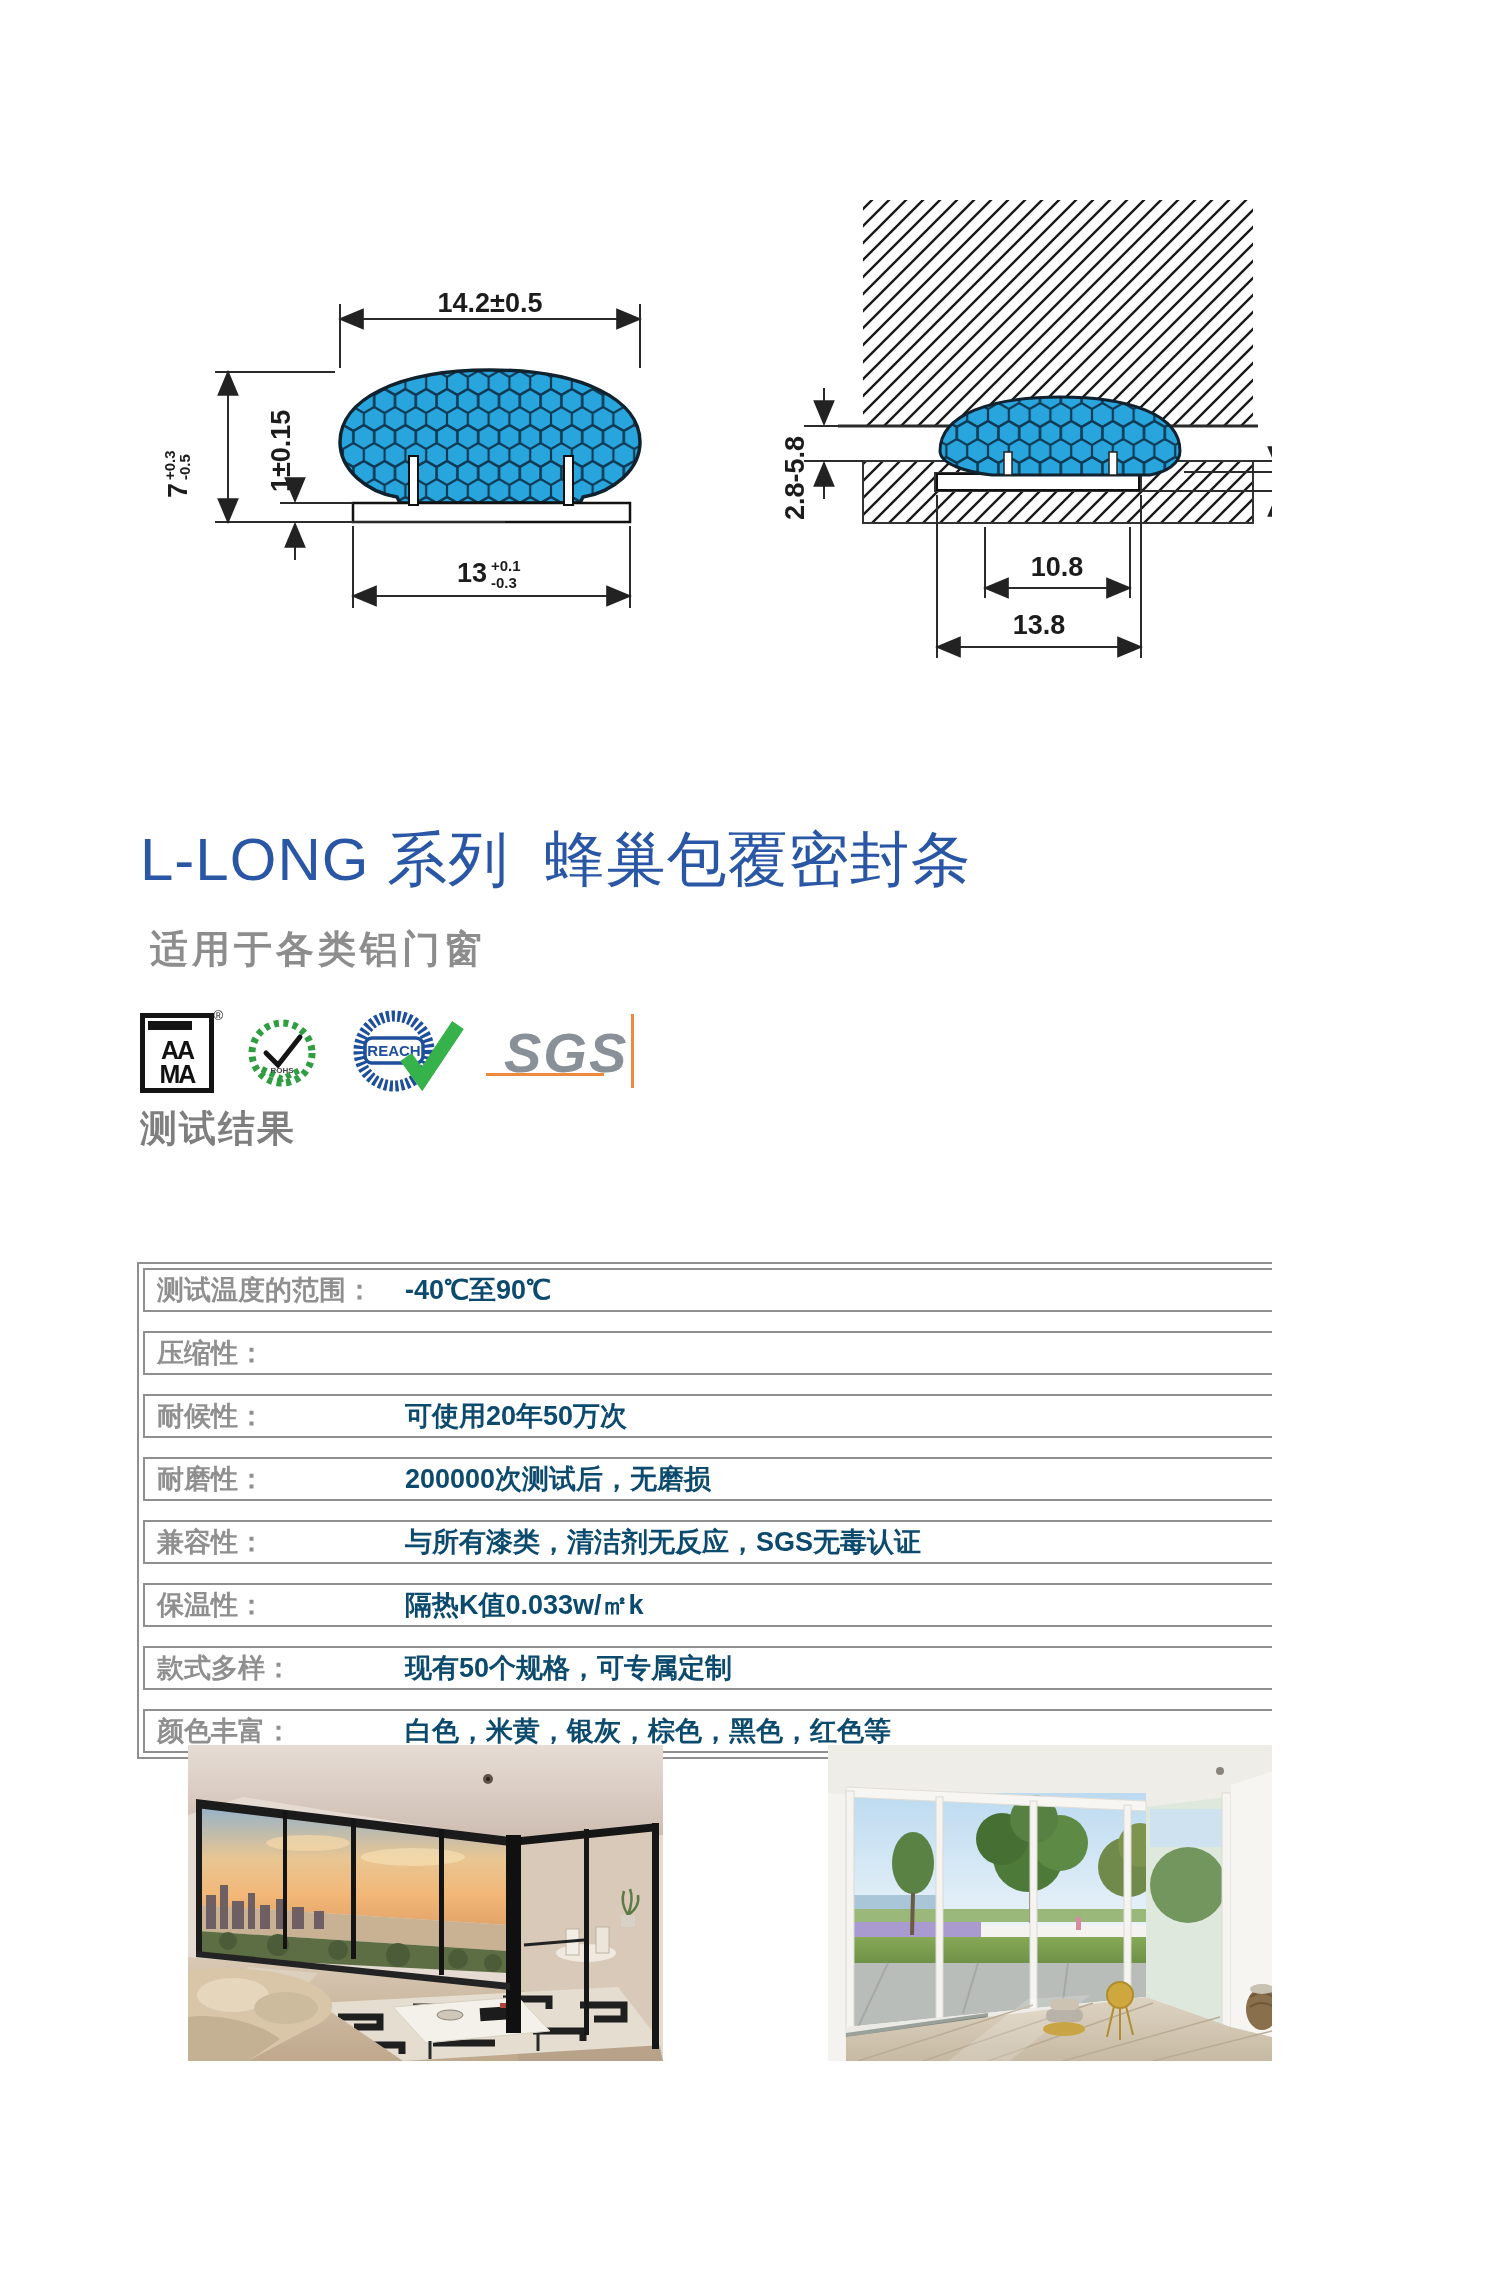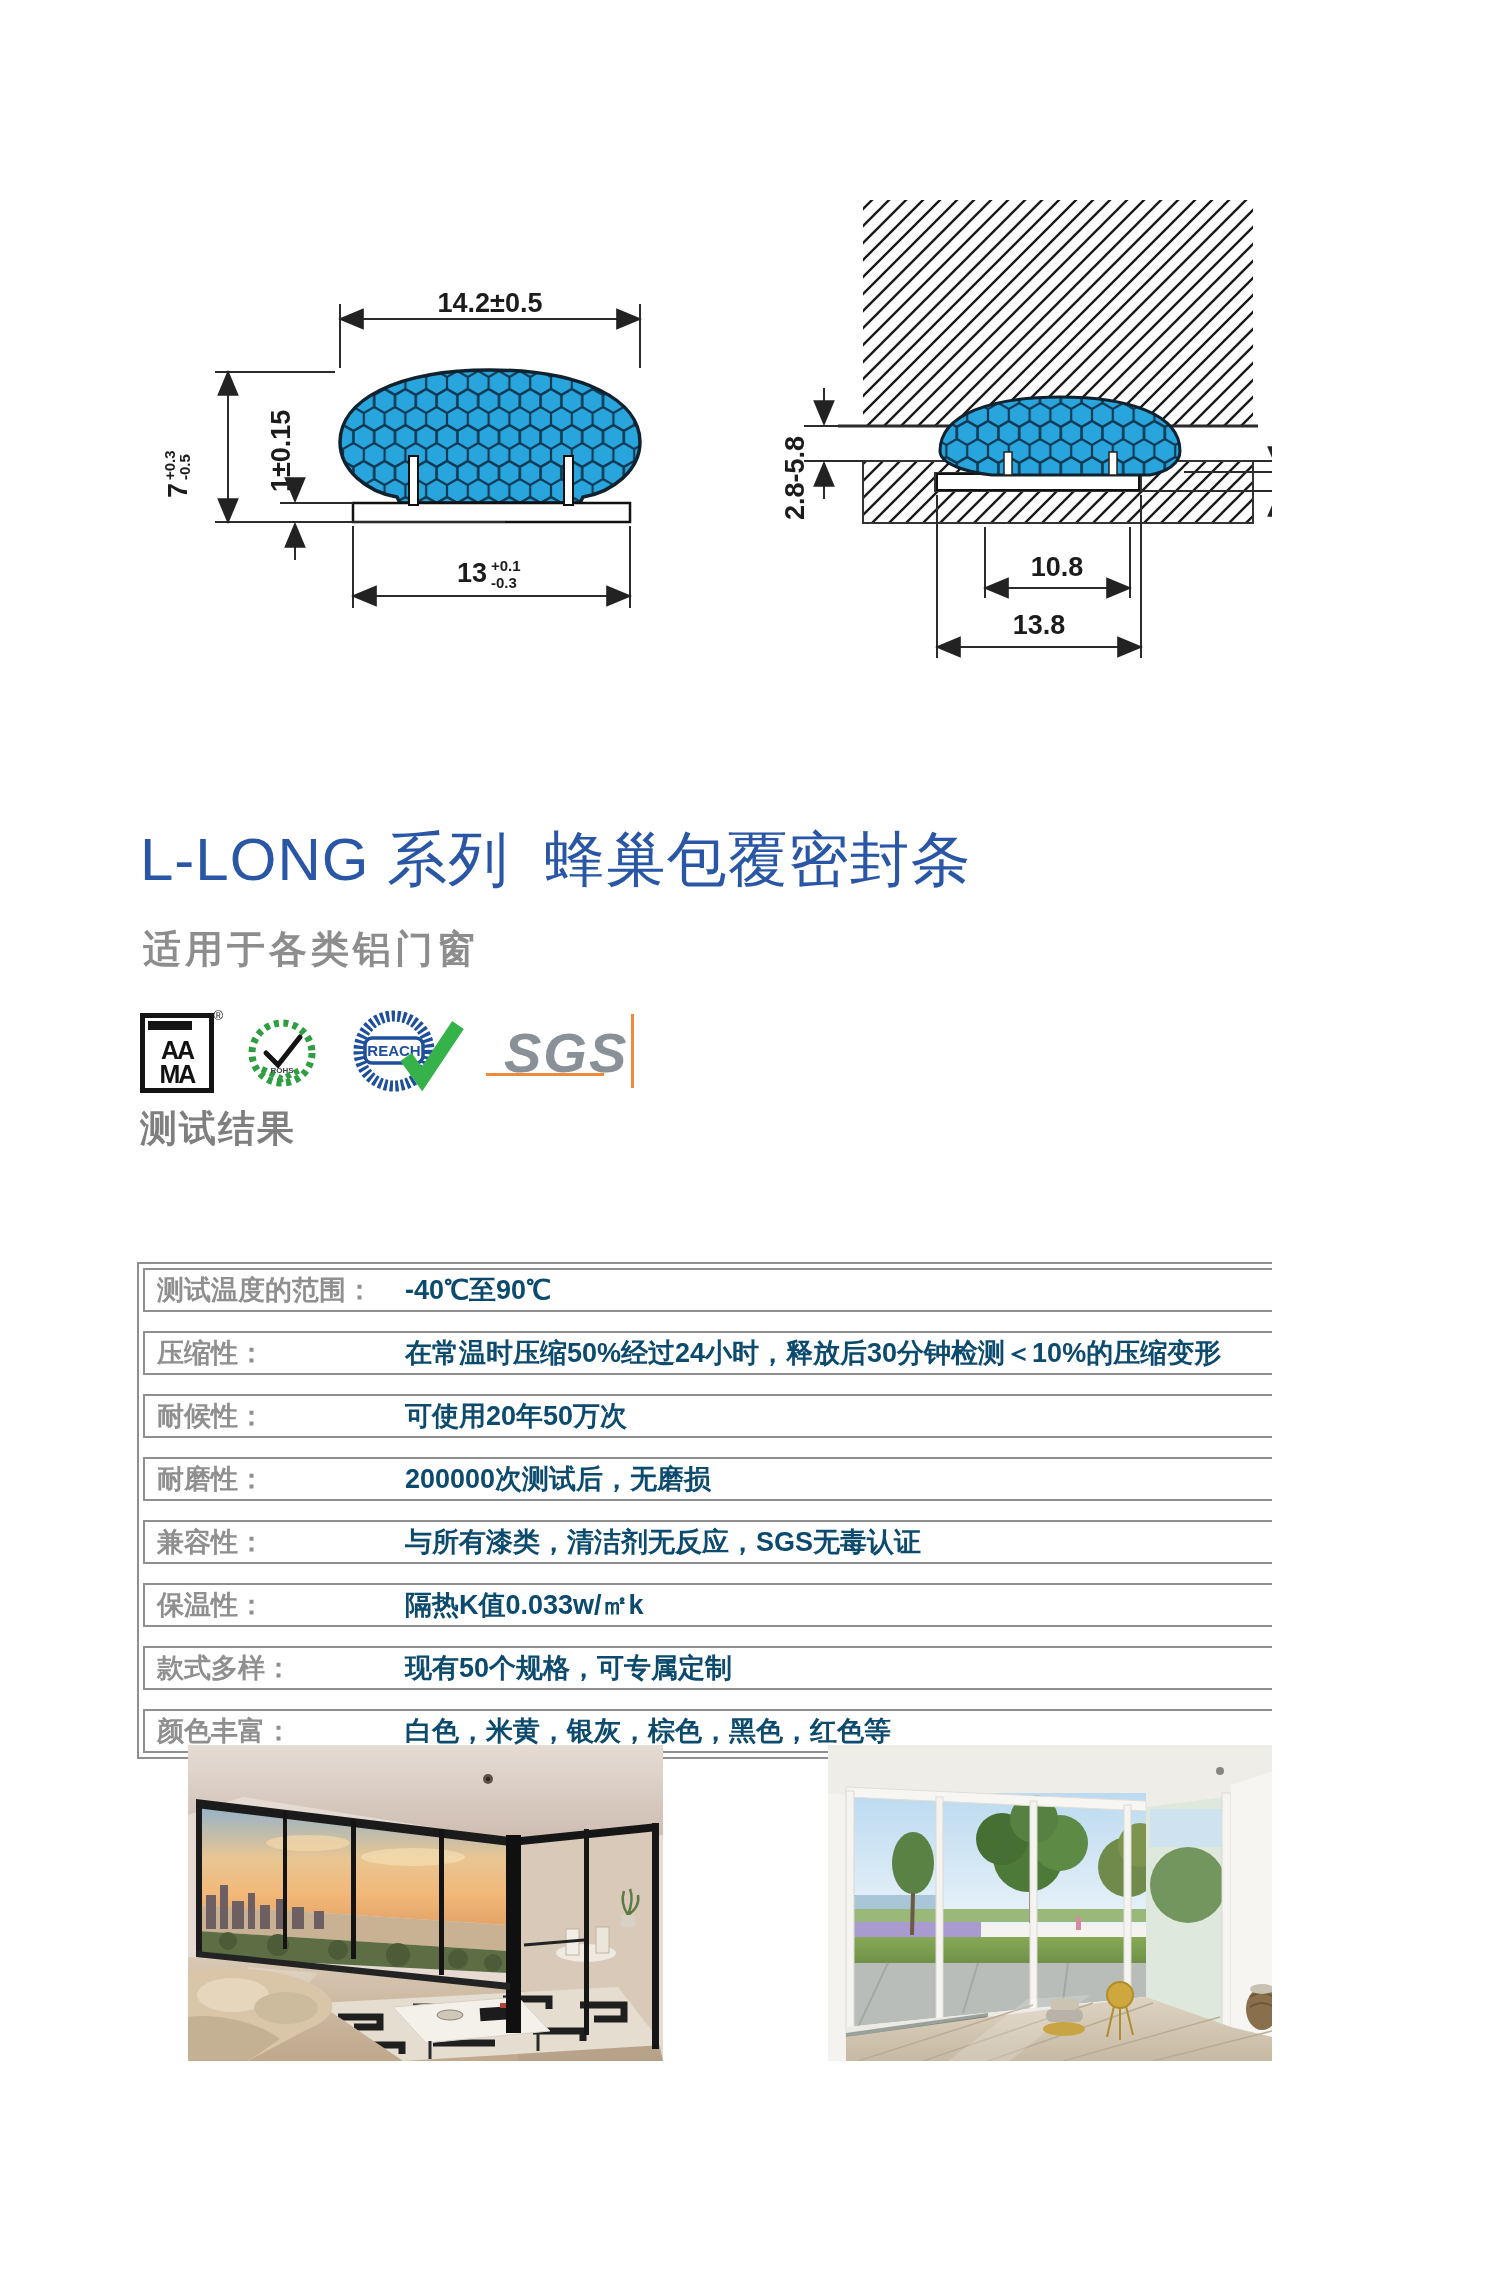--- a/index.html
+++ b/index.html
@@ -6,21 +6,21 @@
   .page{position:relative;width:1272px;height:2287px;background:#ffffff;
         font-family:"Liberation Sans",sans-serif;overflow:hidden;}
   .abs{position:absolute;}
   svg{display:block;}
   .dimt{font-size:27px;fill:#1c1c1c;font-weight:bold;font-family:"Liberation Sans",sans-serif;}
   .dimts{font-size:15px;fill:#1c1c1c;font-weight:bold;font-family:"Liberation Sans",sans-serif;}
   .dl{stroke:#2b2b2b;stroke-width:2;fill:none;}
   .dlt{stroke:#2b2b2b;stroke-width:3;fill:none;}
   .title{left:140px;top:820px;font-size:60px;font-weight:normal;color:#2a57a5;
          letter-spacing:1px;white-space:pre;}
-  .subtitle{left:143px;top:924px;font-size:38px;font-weight:bold;color:#8d8d8d;letter-spacing:4px;}
+  .subtitle{left:150px;top:924px;font-size:38px;font-weight:bold;color:#8d8d8d;letter-spacing:4px;}
   .logos{left:140px;top:1012px;display:flex;align-items:center;gap:28px;height:82px;}
   .aama{width:64px;height:68px;border:5px solid #141414;position:relative;display:flex;
         flex-direction:column;justify-content:flex-end;align-items:center;padding-bottom:2px;box-sizing:content-box;}
   .aama .bar{position:absolute;top:3px;left:3px;width:44px;height:9px;background:#141414;}
   .aama .ln{font-size:25px;line-height:24px;font-weight:bold;letter-spacing:-2px;color:#111;}
   .aama .reg{position:absolute;top:-10px;right:-14px;font-size:13px;color:#222;font-weight:normal;}
   .sgs{position:relative;margin-left:8px;}
   .sgs .txt{font-size:56px;font-weight:bold;color:#8a9097;letter-spacing:2px;line-height:58px;font-style:italic;}
   .sgs .hline{position:absolute;left:-18px;bottom:6px;width:118px;height:3px;background:#ef8a3d;}
   .sgs .vline{position:absolute;right:-6px;top:-10px;width:3px;height:74px;background:#ef8a3d;}
@@ -181,21 +181,20 @@
 
   <div class="abs sec-title">测试结果</div>
 
   <div class="abs spec">
     <div class="row">
       <div class="lbl">测试温度的范围：</div>
       <div class="val">-40℃至90℃</div>
     </div>
     <div class="row">
       <div class="lbl">压缩性：</div>
-      <div class="val">在常温时压缩50%经过24小时，释放后30分钟检测＜10%的压缩变形</div>
     </div>
     <div class="row">
       <div class="lbl">耐候性：</div>
       <div class="val">可使用20年50万次</div>
     </div>
     <div class="row">
       <div class="lbl">耐磨性：</div>
       <div class="val">200000次测试后，无磨损</div>
     </div>
     <div class="row">

